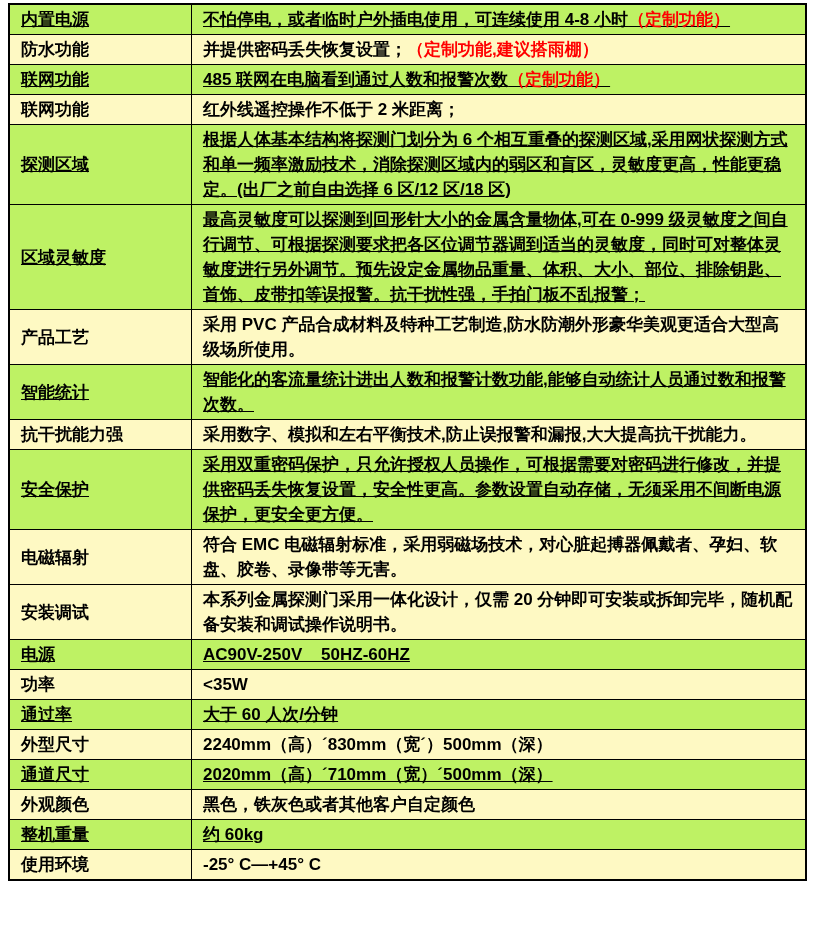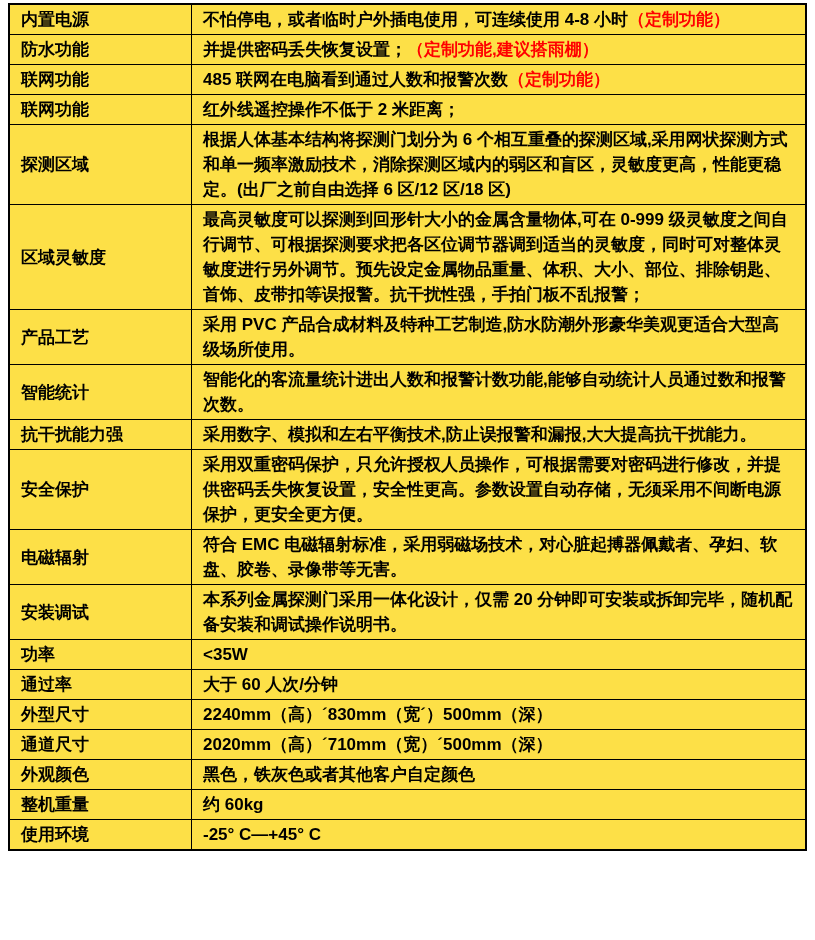--- a/index.html
+++ b/index.html
@@ -28,22 +28,22 @@
     font-weight: bold;
     font-size: 17px;
     color: #000;
     vertical-align: middle;
     padding: 2px 9px 2px 11px;
     line-height: 25px;
     letter-spacing: 0px;
   }
   td.label-cell { width: 161px; }
   td.value-cell { white-space: pre-wrap; word-break: break-all; }
-  tr.shaded td { background: #fde047; }
-  tr.plain td { background: #fde047; }
+  tr.shaded td { background: #bef264; text-decoration: underline; }
+  tr.plain td { background: #fef9c3; }
   .red-seg { color: #ff0000; }
 </style>
 </head>
 <body>
 
 <div class="page">
   <table class="spec">
     <tbody id="spec-body">
         <tr class="shaded">
           <td class="label-cell">内置电源</td>
@@ -86,20 +86,24 @@
           <td class="value-cell"><span class="black-seg">采用双重密码保护，只允许授权人员操作，可根据需要对密码进行修改，并提供密码丢失恢复设置，安全性更高。参数设置自动存储，无须采用不间断电源保护，更安全更方便。</span></td>
         </tr>
         <tr class="plain">
           <td class="label-cell">电磁辐射</td>
           <td class="value-cell"><span class="black-seg">符合 EMC 电磁辐射标准，采用弱磁场技术，对心脏起搏器佩戴者、孕妇、软盘、胶卷、录像带等无害。</span></td>
         </tr>
         <tr class="plain">
           <td class="label-cell">安装调试</td>
           <td class="value-cell"><span class="black-seg">本系列金属探测门采用一体化设计，仅需 20 分钟即可安装或拆卸完毕，随机配备安装和调试操作说明书。</span></td>
         </tr>
+        <tr class="shaded">
+          <td class="label-cell">电源</td>
+          <td class="value-cell"><span class="black-seg">AC90V-250V    50HZ-60HZ</span></td>
+        </tr>
         <tr class="plain">
           <td class="label-cell">功率</td>
           <td class="value-cell"><span class="black-seg">&lt;35W</span></td>
         </tr>
         <tr class="shaded">
           <td class="label-cell">通过率</td>
           <td class="value-cell"><span class="black-seg">大于 60 人次/分钟</span></td>
         </tr>
         <tr class="plain">
           <td class="label-cell">外型尺寸</td>

